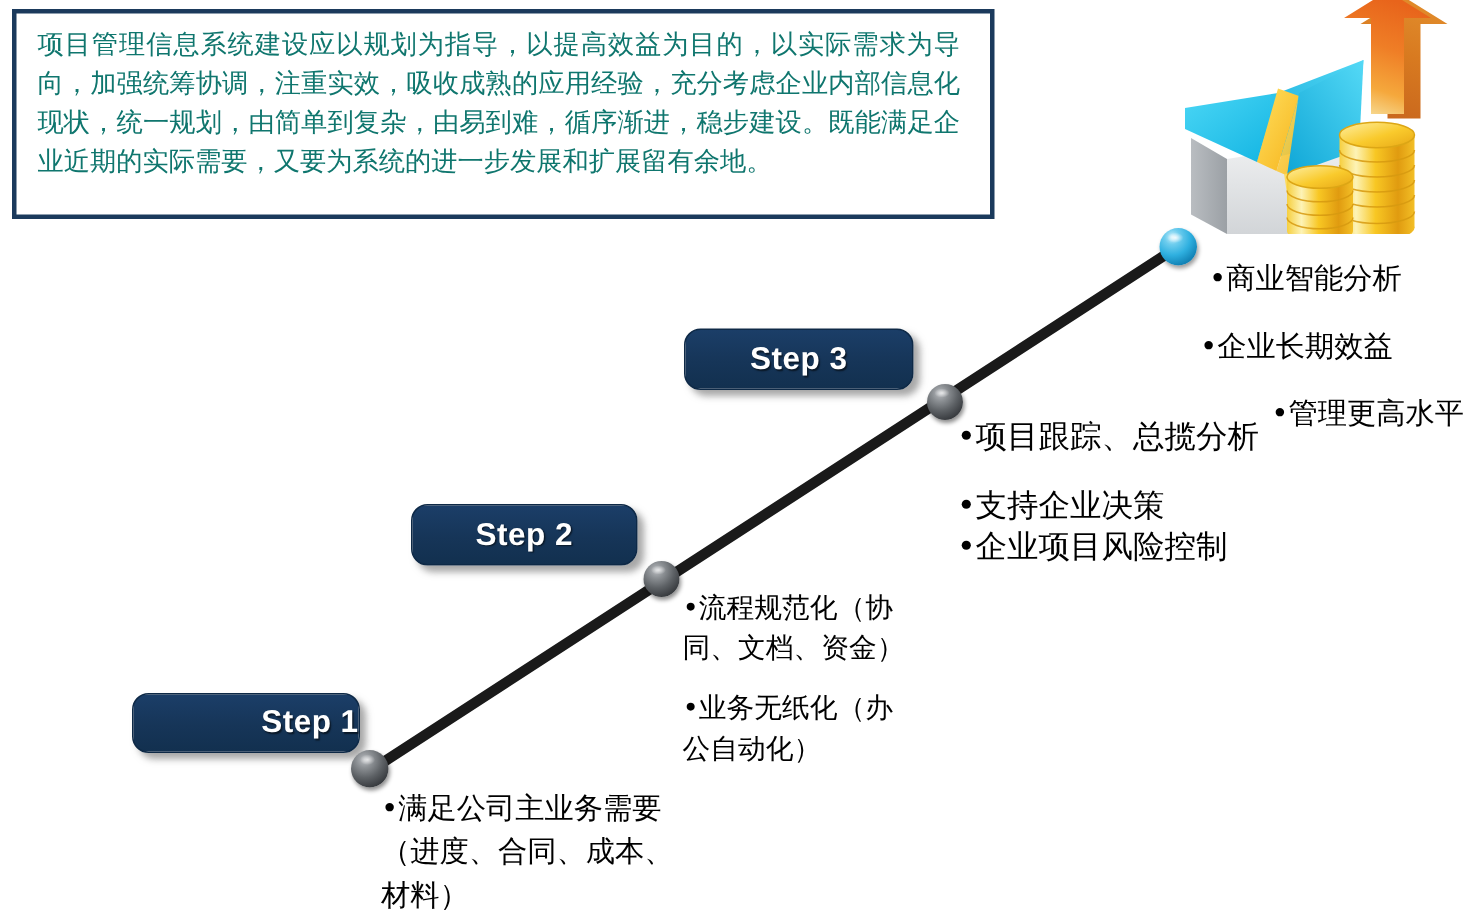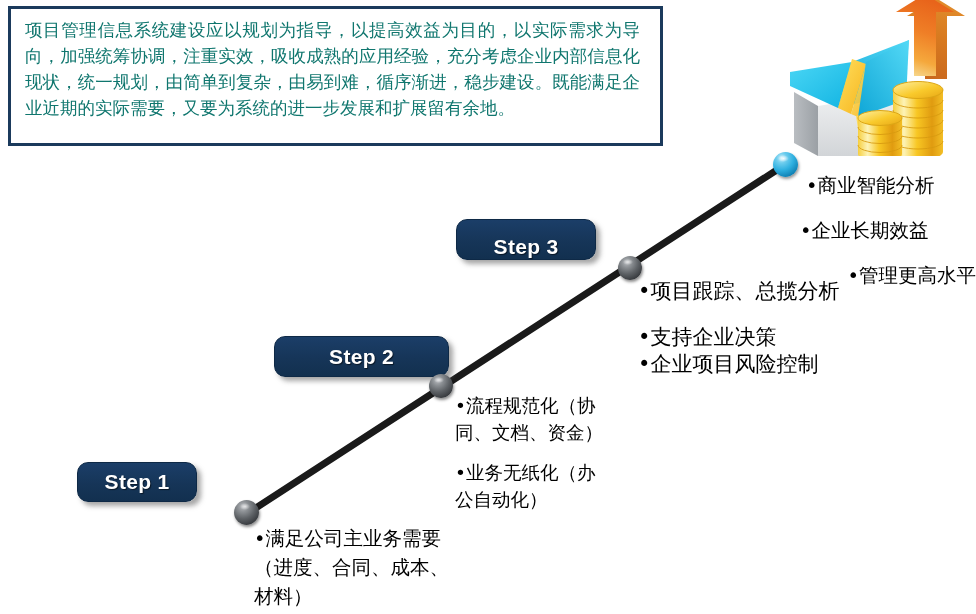--- a/index.html
+++ b/index.html
@@ -66,23 +66,23 @@
     justify-content: center;
   }
   .step-label {
     color: #ffffff;
     font-family: "Liberation Sans", sans-serif;
     font-weight: bold;
     font-size: 21px;
     letter-spacing: 0.3px;
     text-shadow: 1px 1px 1px rgba(0,0,0,0.55);
   }
-  #step-box-1 { left: 77px;  top: 462px; width: 120px; height: 40px; }
-  #step-box-2 { left: 274px; top: 336px; width: 175px; height: 41px; }
-  #step-box-3 { left: 456px; top: 219px; width: 140px; height: 41px; align-items: flex-end; }
+  #step-box-1 { left: 88px;  top: 462px; width: 152px; height: 40px; justify-content: flex-end; }
+  #step-box-2 { left: 274px; top: 336px; width: 151px; height: 41px; }
+  #step-box-3 { left: 456px; top: 219px; width: 153px; height: 41px; }
 
   
   .bullets {
     position: absolute;
     color: #000000;
     font-family: "DejaVu Sans", sans-serif;
     font-size: 19px;
     line-height: 28px;
   }
   .bullet-line {

